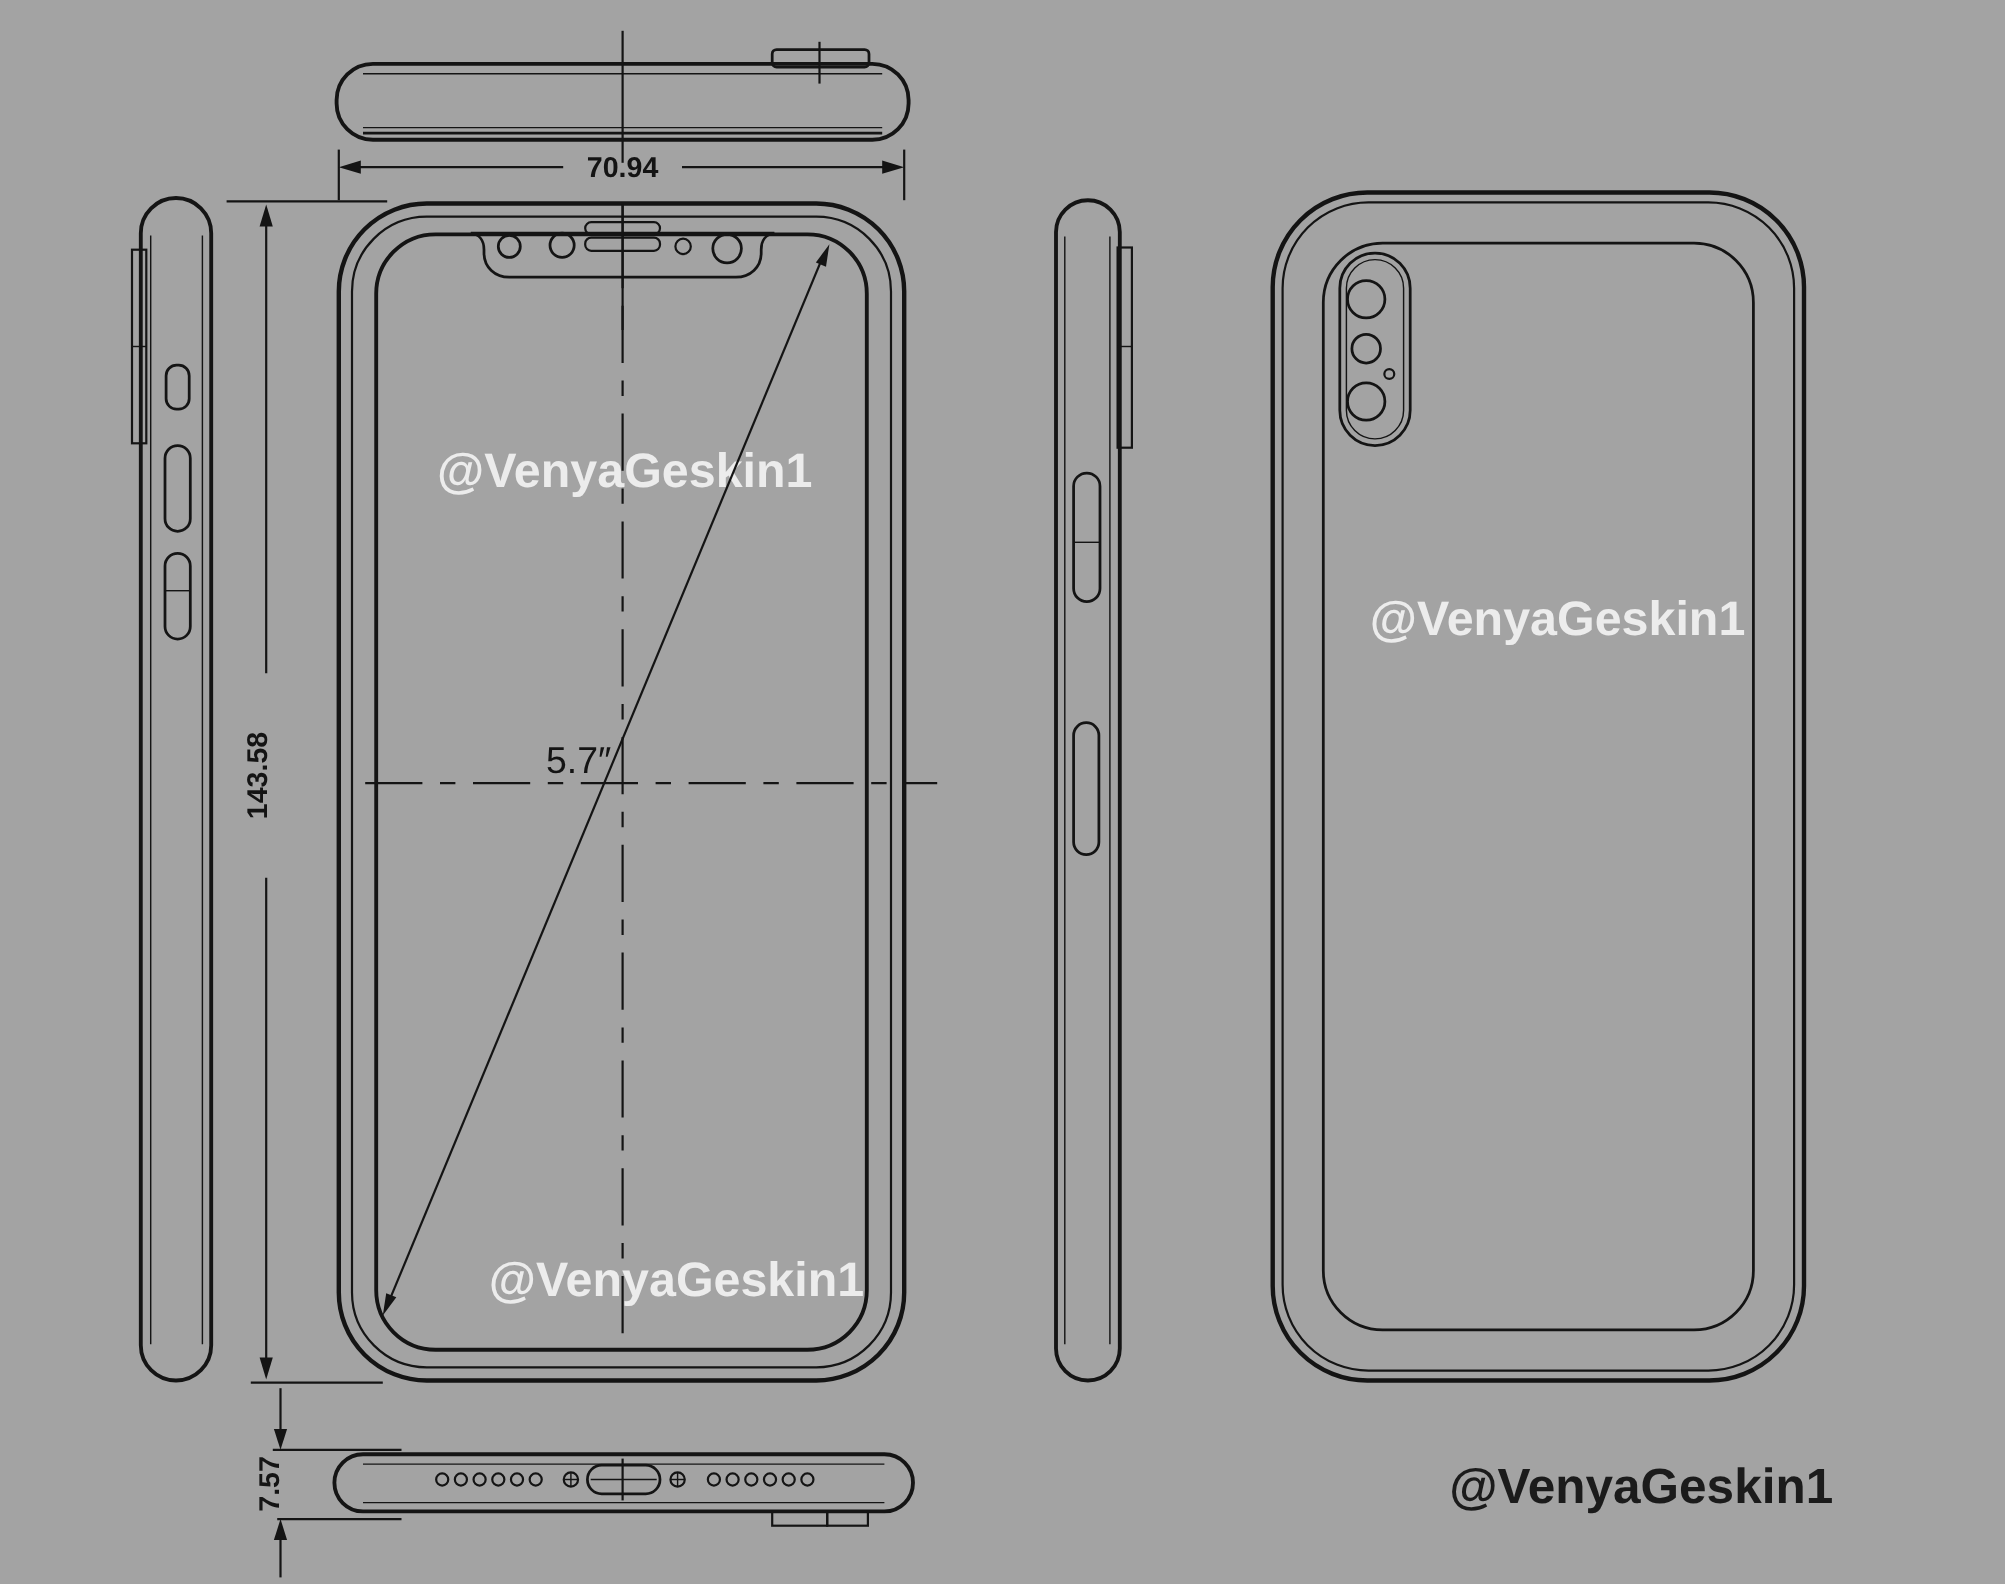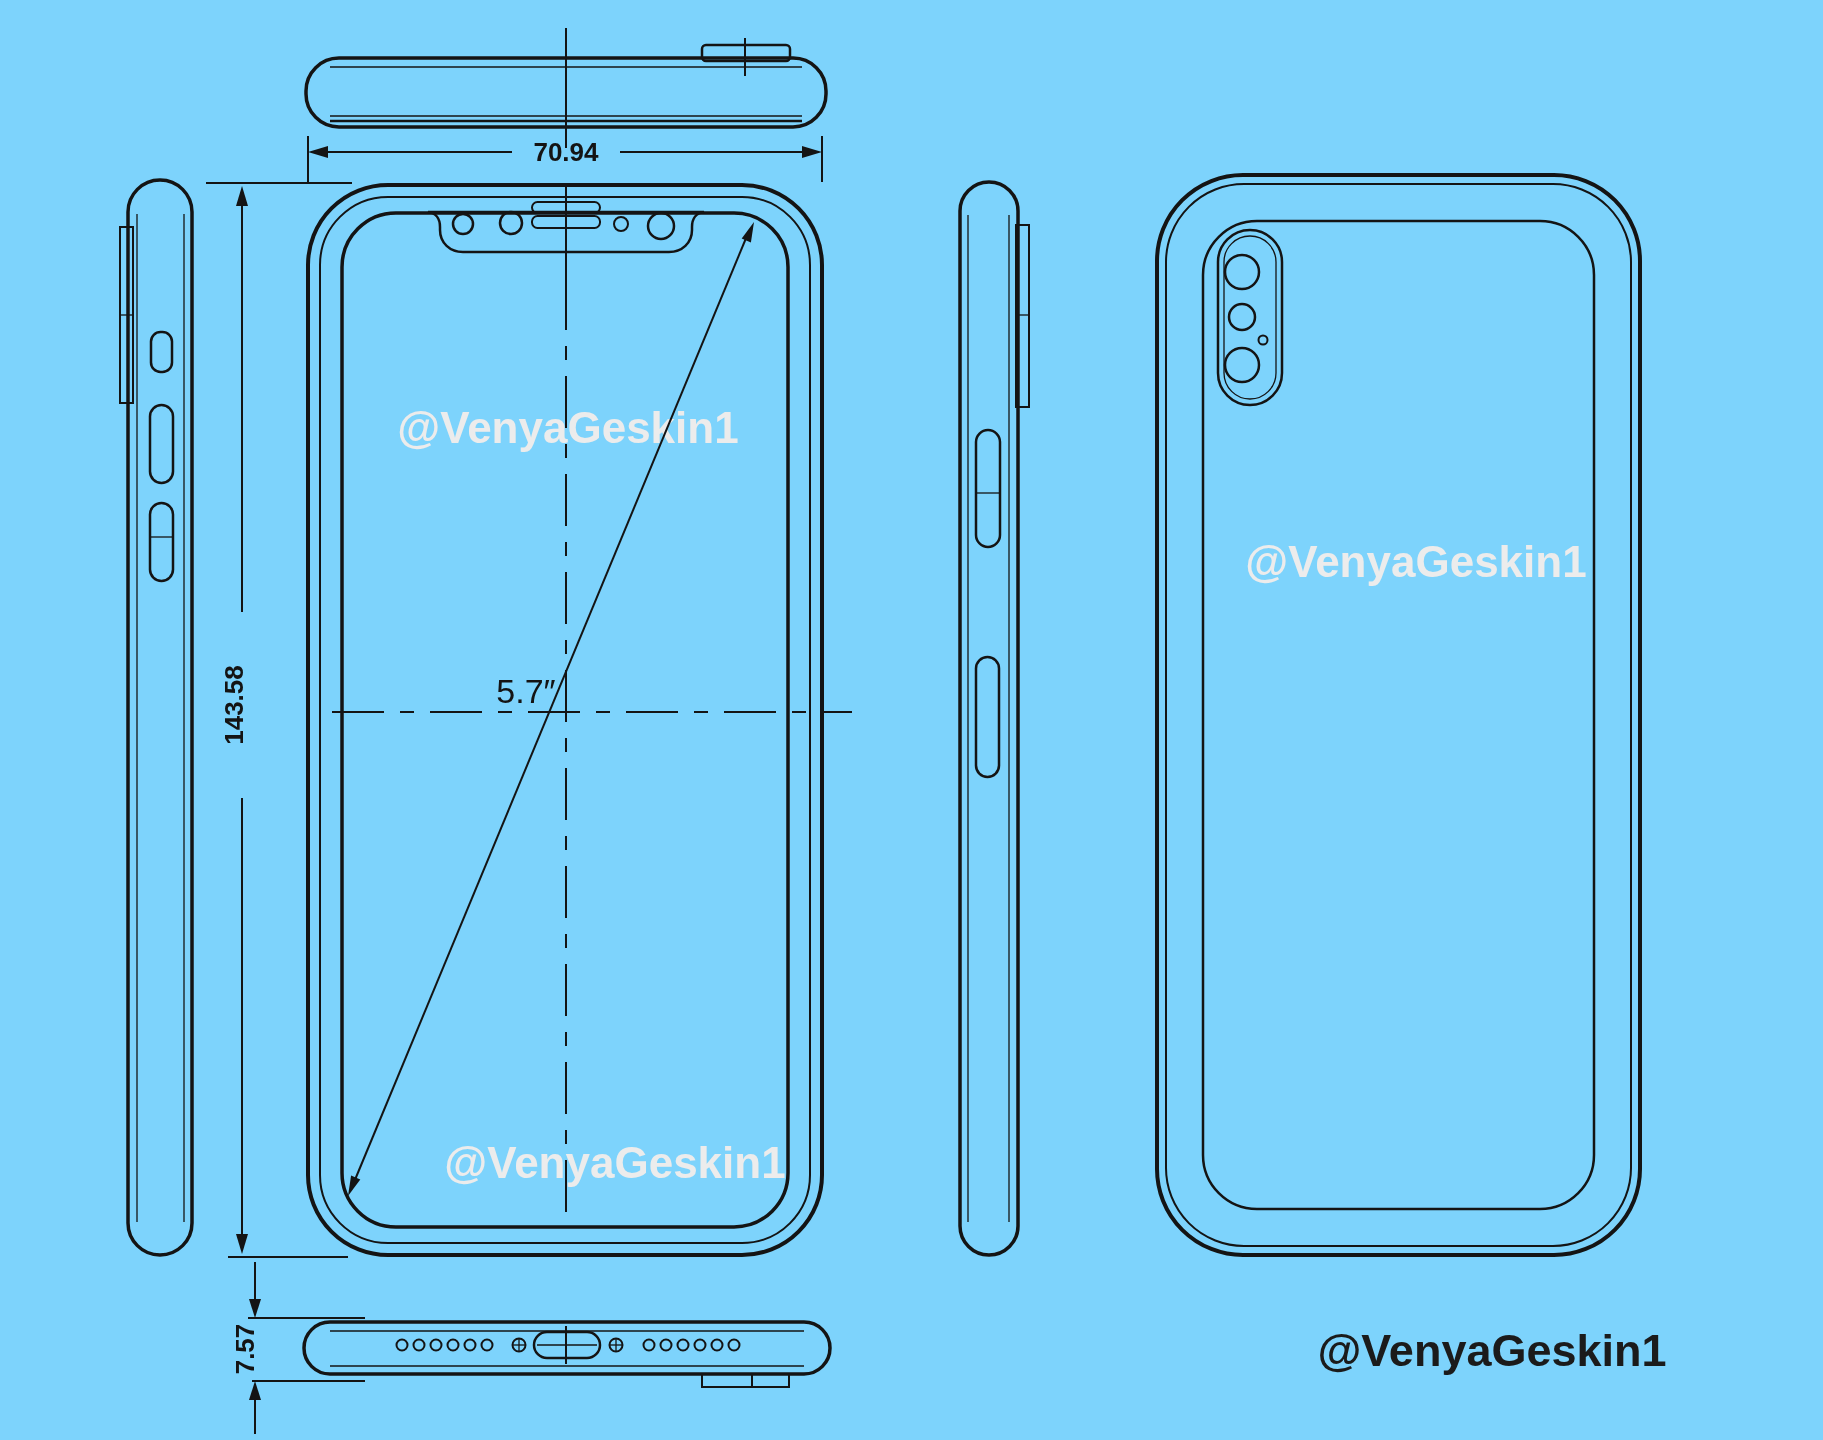--- a/index.html
+++ b/index.html
@@ -1,16 +1,16 @@
 <!DOCTYPE html>
 <html><head>
 <meta charset="utf-8">
 <style>
   html,body{margin:0;padding:0;background:#fdfdfd;}
-  .page{width:1823px;height:1440px;position:relative;background:#7dd3fc;overflow:hidden;}
+  .page{width:1823px;height:1440px;position:relative;background:#a3a3a3;overflow:hidden;}
   svg{display:block;}
   text{font-family:"Liberation Sans",sans-serif;}
   .dim-text{font-size:26px;font-weight:700;fill:#141414;}
   .diag-text{font-size:34px;font-weight:400;fill:#141414;}
   .wm{font-size:44px;font-weight:600;}
   .sig{font-size:45px;font-weight:700;}
   .ln{stroke:#141414;fill:none;}
   .body-line{stroke-width:3.5;}
   .heavy{stroke-width:4;}
   .mid{stroke-width:2;}

